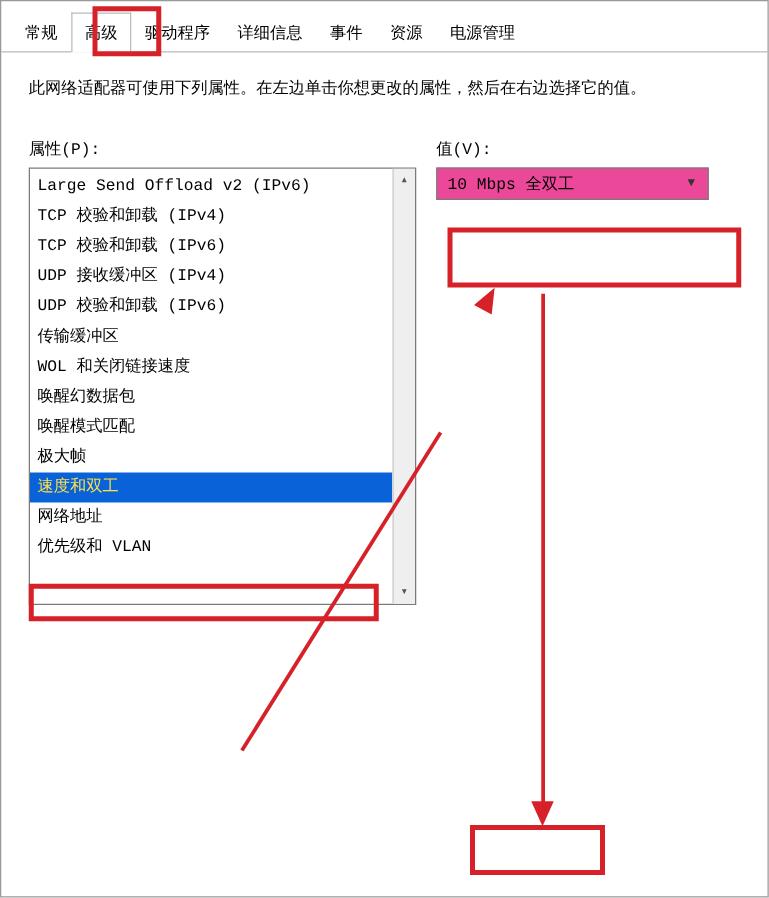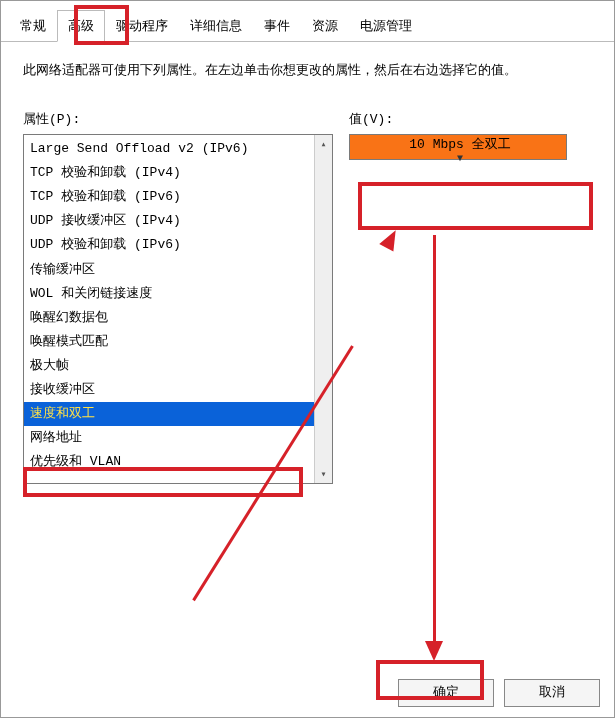--- a/index.html
+++ b/index.html
@@ -98,26 +98,25 @@
     align-items: center;
     justify-content: center;
     font-size: 10px;
     color: #555;
     cursor: pointer;
   }
   .dropdown {
     width: 218px;
     height: 26px;
     border: 1px solid #7a7a7a;
-    background: #f97316;
+    background: #ec4899;
     display: flex;
     align-items: center;
     padding: 0 4px 0 8px;
     justify-content: space-between;
-    flex-direction: column;
   }
   .dropdown-arrow {
     width: 18px; height: 18px;
     display: flex;
     align-items: center;
     justify-content: center;
     font-size: 10px;
     color: #333;
   }
   .buttons {
@@ -207,21 +206,20 @@
               <div class="item">Large Send Offload v2 (IPv6)</div>
               <div class="item">TCP 校验和卸载 (IPv4)</div>
               <div class="item">TCP 校验和卸载 (IPv6)</div>
               <div class="item">UDP 接收缓冲区 (IPv4)</div>
               <div class="item">UDP 校验和卸载 (IPv6)</div>
               <div class="item">传输缓冲区</div>
               <div class="item">WOL 和关闭链接速度</div>
               <div class="item">唤醒幻数据包</div>
               <div class="item">唤醒模式匹配</div>
               <div class="item">极大帧</div>
-              <div class="item">接收缓冲区</div>
               <div class="item selected">速度和双工</div>
               <div class="item">网络地址</div>
               <div class="item">优先级和 VLAN</div>
             </div>
           <div class="scrollbar">
             <div class="scroll-btn">▴</div>
             <div class="scroll-btn">▾</div>
           </div>
         </div>
       </div>
@@ -229,24 +227,20 @@
       <div class="col-right">
         <span class="label">值(V):</span>
         <div class="dropdown">
           <span>10 Mbps 全双工</span>
           <span class="dropdown-arrow">▼</span>
         </div>
       </div>
     </div>
   </div>
 
-  <div class="buttons">
-    <div class="btn">确定</div>
-    <div class="btn">取消</div>
-  </div>
 
   <div class="hl hl-tab"></div>
   <div class="hl hl-drop"></div>
   <div class="hl hl-item"></div>
   <div class="hl hl-ok"></div>
   <div class="diag"></div>
   <div class="diag-head"></div>
   <div class="vert"></div>
   <div class="vert-head"></div>
 </div>

